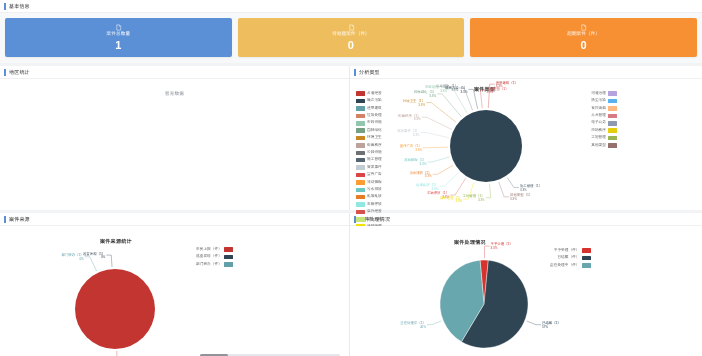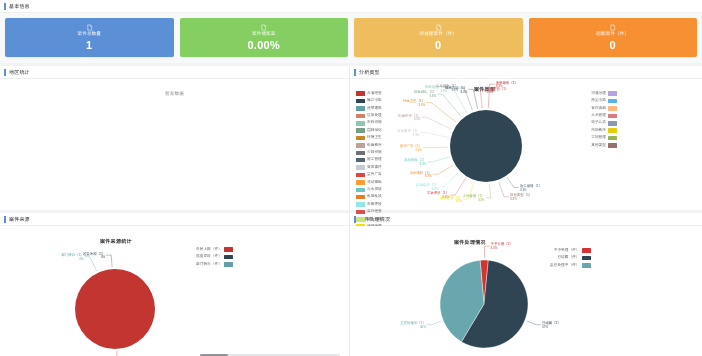--- a/index.html
+++ b/index.html
@@ -116,30 +116,20 @@
         <span class="c-icon">
           <svg viewBox="0 0 16 16" fill="none" stroke="#ffffff" stroke-width="1.4">
             <path d="M4 2h6l3 3v9H4z"></path>
               <path d="M10 2v3h3"></path>
           </svg>
         </span>
         <span class="c-label">案件总数量</span>
         <span class="c-value">1</span>
       </div>
 
-      <div class="stat-card" id="card1" style="background: rgb(133, 206, 97);">
-        <span class="c-icon">
-          <svg viewBox="0 0 16 16" fill="none" stroke="#ffffff" stroke-width="1.4">
-            <path d="M4 2h6l3 3v9H4z"></path>
-              <path d="M10 2v3h3"></path>
-          </svg>
-        </span>
-        <span class="c-label">案件结案率</span>
-        <span class="c-value">0.00%</span>
-      </div>
 
       <div class="stat-card" id="card2" style="background: rgb(238, 190, 94);">
         <span class="c-icon">
           <svg viewBox="0 0 16 16" fill="none" stroke="#ffffff" stroke-width="1.4">
             <path d="M4 2h6l3 3v9H4z"></path>
               <path d="M10 2v3h3"></path>
           </svg>
         </span>
         <span class="c-label">待处理案件（件）</span>
         <span class="c-value">0</span>

